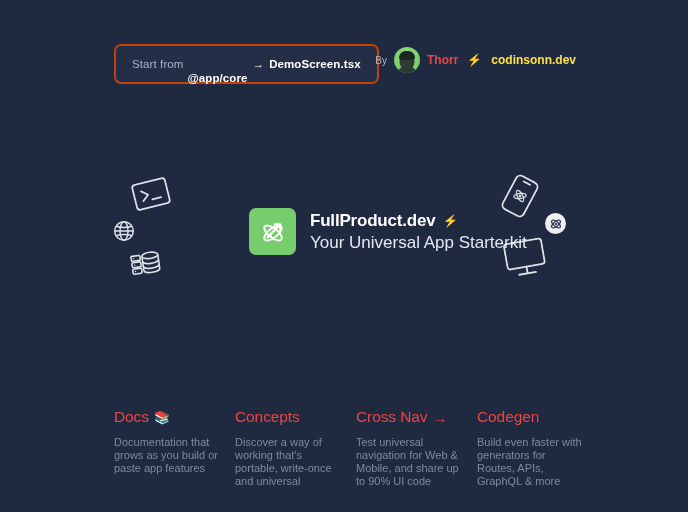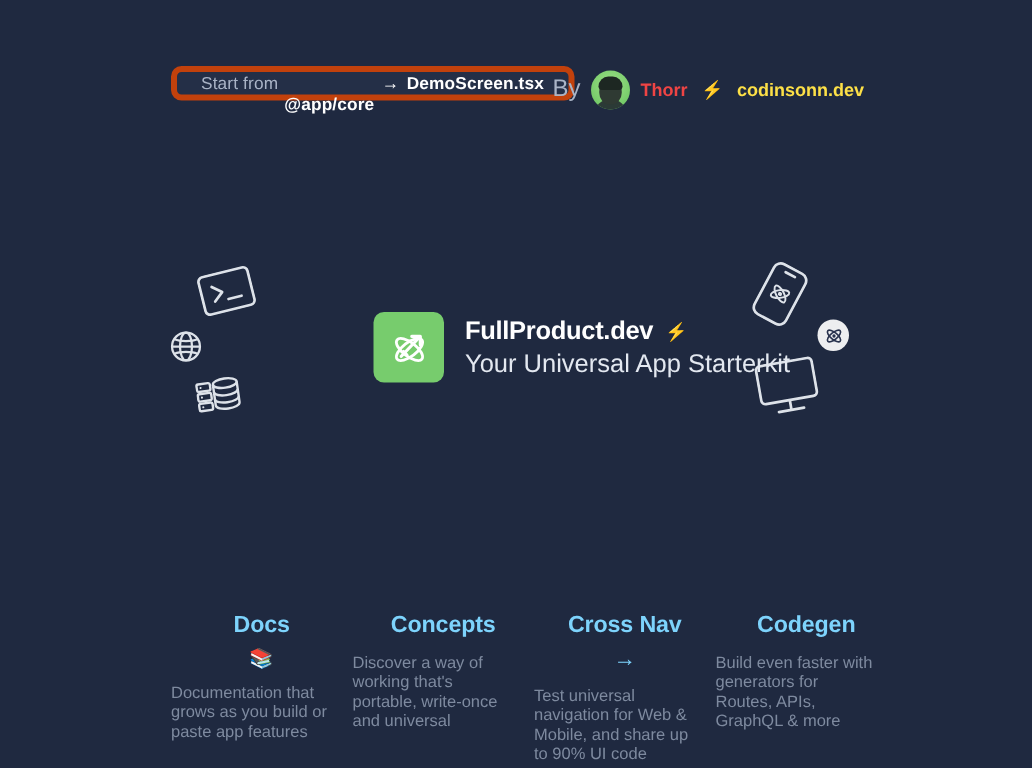--- a/index.html
+++ b/index.html
@@ -28,28 +28,28 @@
     top: 44px;
     left: 0;
     right: 0;
     height: 34px;
   }
 
   .start-pill {
     position: absolute;
     left: 114px;
     top: 0;
-    height: 23px;
+    height: 40px;
     box-sizing: border-box;
     display: flex;
     align-items: center;
     padding: 0 16px;
     border-radius: 7px;
     background: #242f47;
-    border: 4px solid #c2410c;
+    border: 2px solid #c2410c;
     color: #c3cbdb;
     font-size: 11.5px;
     letter-spacing: 0.1px;
     white-space: nowrap;
   }
   .start-pill .lead { color: #a9b3c6; }
   .start-pill .strong {
     color: #ffffff;
     font-weight: bold;
     margin-left: 4px;
@@ -69,21 +69,21 @@
     position: absolute;
     right: 112px;
     top: 3px;
     display: flex;
     align-items: center;
     gap: 7px;
     white-space: nowrap;
   }
   .by-label {
     color: #aab4c6;
-    font-size: 16px;
+    font-size: 10px;
     padding-left: 34px;
   }
   .avatar {
     width: 26px;
     height: 26px;
     border-radius: 50%;
     background: radial-gradient(circle at 50% 38%, #9fe08a 0%, #7fd070 55%, #63bf5c 100%);
     position: relative;
     overflow: hidden;
     flex: none;
@@ -195,30 +195,29 @@
   .cards {
     position: absolute;
     left: 114px;
     top: 408px;
     width: 460px;
     display: flex;
     gap: 0;
   }
   .card { width: 121px; flex: none; }
   .card-title {
-    color: #7dd3fc;
+    color: #ef4444;
     font-size: 15.5px;
-    font-weight: bold;
+    font-weight: normal;
     letter-spacing: -0.1px;
     margin: 0 0 10px 0;
     display: flex;
     align-items: center;
     gap: 5px;
     white-space: nowrap;
-    flex-direction: column;
   }
   .card-title .emoji { font-size: 13px; }
   .card-title .arrow-glyph { font-size: 15px; }
   .card-body {
     color: #7e8a9f;
     font-size: 11px;
     line-height: 1.18;
     max-width: 108px;
   }
 </style>

